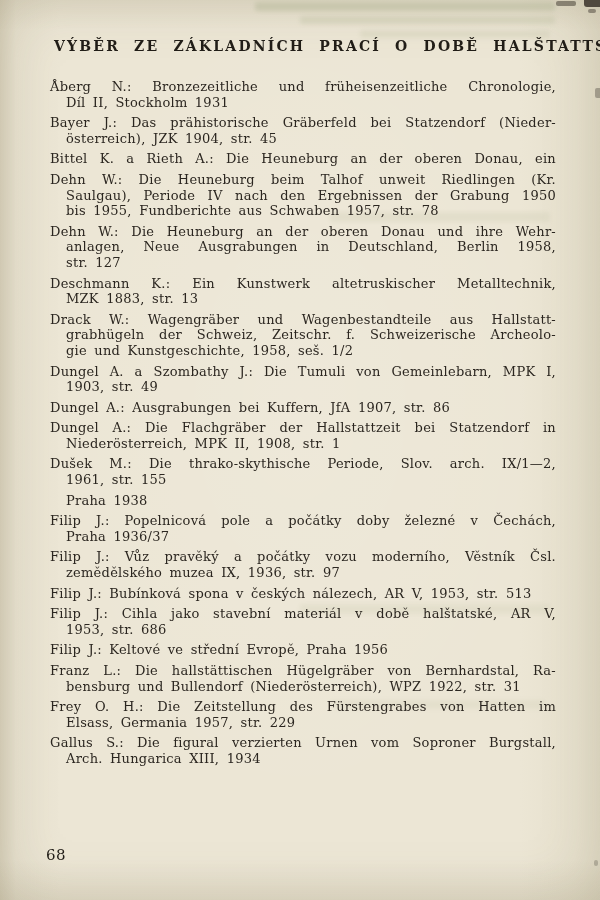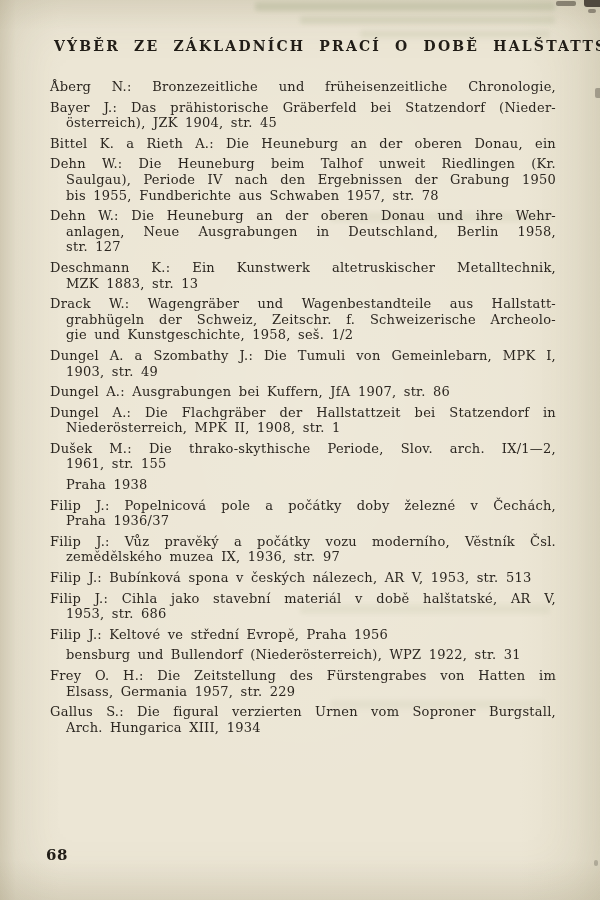--- a/index.html
+++ b/index.html
@@ -46,21 +46,21 @@
   }
   .line.just{
     text-align:justify;
     -moz-text-align-last:justify;
     text-align-last:justify;
   }
   .line.cont{padding-left:16px;}
   .page-number{
     position:absolute;
     left:46px;top:846px;
-    font-weight:bold;
+    font-weight:normal;
     font-size:15px;
     letter-spacing:0.5px;
     color:#211d17;
   }
   
   .ghost{position:absolute;pointer-events:none;filter:blur(2px);border-radius:3px;}
   .g1{top:2px;left:255px;width:300px;height:9px;background:#b9bb9d;opacity:.55;}
   .g2{top:16px;left:300px;width:255px;height:8px;background:#c3c4a8;opacity:.45;}
   .g3{top:30px;left:360px;width:190px;height:8px;background:#c9c9ae;opacity:.35;}
   .g4{top:212px;left:330px;width:220px;height:10px;background:#cdccb2;opacity:.30;}
@@ -89,20 +89,21 @@
   <div class="mark m2"></div>
   <div class="mark m3"></div>
   <div class="mark m4"></div>
   <div class="mark m5"></div>
 
   <div class="content">
     <h1 class="title">VÝBĚR ZE ZÁKLADNÍCH PRACÍ O DOBĚ HALŠTATTSKÉ:</h1>
     <div class="entries">
         <div class="entry">
           <div class="line first just">Åberg N.: Bronzezeitliche und früheisenzeitliche Chronologie,</div>
+          <div class="line cont last">Díl II, Stockholm 1931</div>
         </div>
         <div class="entry">
           <div class="line first just">Bayer J.: Das prähistorische Gräberfeld bei Statzendorf (Nieder-</div>
           <div class="line cont last">österreich), JZK 1904, str. 45</div>
         </div>
         <div class="entry">
           <div class="line first just">Bittel K. a Rieth A.: Die Heuneburg an der oberen Donau, ein</div>
         </div>
         <div class="entry">
           <div class="line first just">Dehn W.: Die Heuneburg beim Talhof unweit Riedlingen (Kr.</div>
@@ -153,20 +154,21 @@
           <div class="line first last">Filip J.: Bubínková spona v českých nálezech, AR V, 1953, str. 513</div>
         </div>
         <div class="entry">
           <div class="line first just">Filip J.: Cihla jako stavební materiál v době halštatské, AR V,</div>
           <div class="line cont last">1953, str. 686</div>
         </div>
         <div class="entry">
           <div class="line first last">Filip J.: Keltové ve střední Evropě, Praha 1956</div>
         </div>
         <div class="entry">
+          <div class="line first just">Franz L.: Die hallstättischen Hügelgräber von Bernhardstal, Ra-</div>
           <div class="line cont last">bensburg und Bullendorf (Niederösterreich), WPZ 1922, str. 31</div>
         </div>
         <div class="entry">
           <div class="line first just">Frey O. H.: Die Zeitstellung des Fürstengrabes von Hatten im</div>
           <div class="line cont last">Elsass, Germania 1957, str. 229</div>
         </div>
         <div class="entry">
           <div class="line first just">Gallus S.: Die figural verzierten Urnen vom Soproner Burgstall,</div>
           <div class="line cont last">Arch. Hungarica XIII, 1934</div>
         </div>

